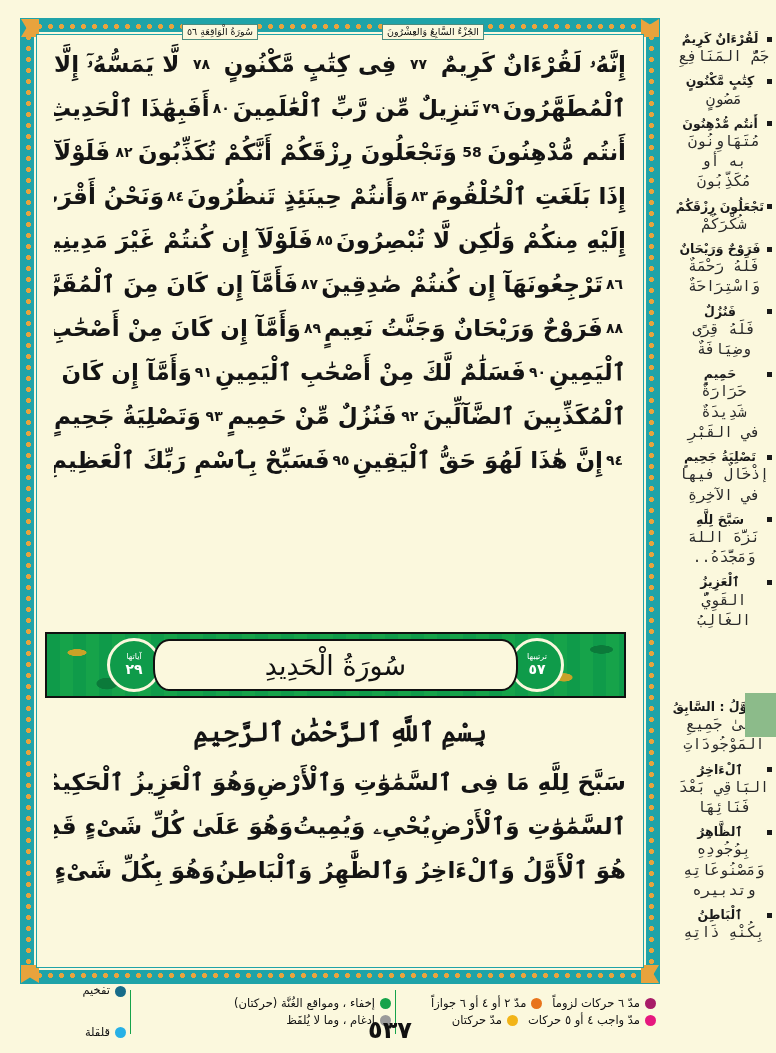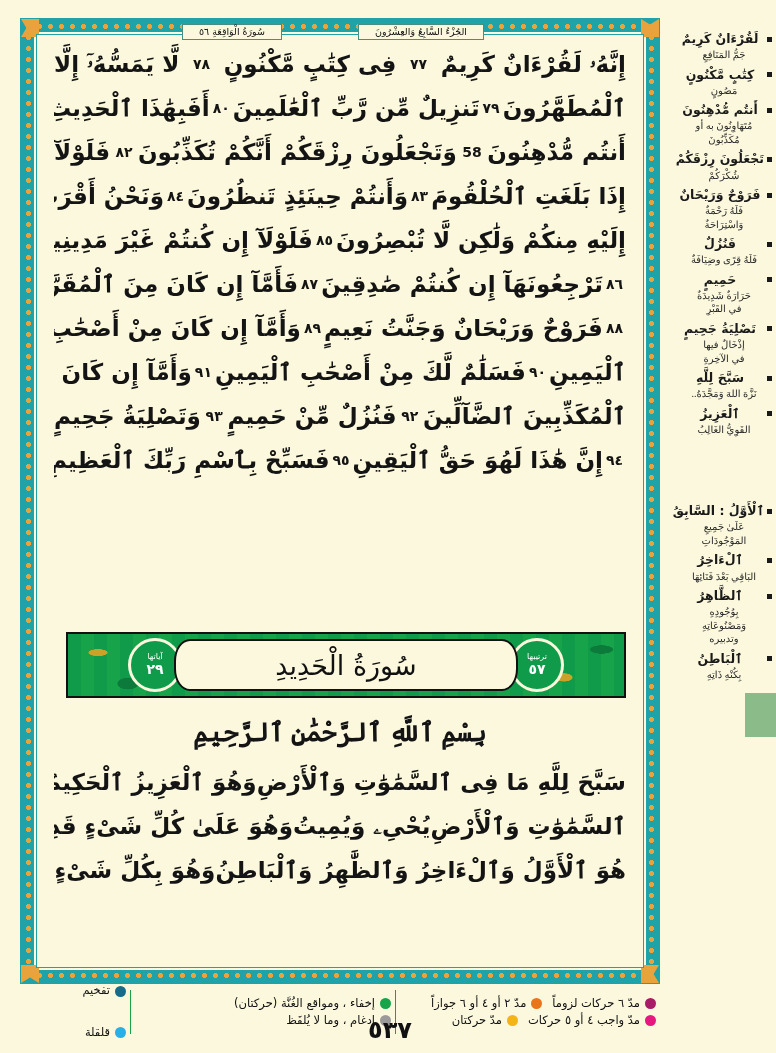--- a/index.html
+++ b/index.html
@@ -24,22 +24,22 @@
     font-family:"DejaVu Sans","Liberation Sans",sans-serif;
     font-size:12.5px;font-weight:bold;color:#1a1a1a;
     line-height:1.45;white-space:nowrap;
     display:flex;align-items:center;justify-content:flex-start;gap:3px;
   }
   .gl-bullet{
     width:5px;height:5px;background:#1a1a1a;flex:none;display:inline-block;
   }
   .gl-head span.t{flex:1;text-align:center;}
   .gl-def{
-    font-size:10px;color:#2a2a2a;line-height:1.35;
-    font-family:Liberation Serif, serif;
+    font-size:15px;color:#2a2a2a;line-height:1.35;
+    font-family:Liberation Mono, monospace;
   }
   .side-marker{
     position:absolute;right:0;width:31px;height:44px;background:#8cbb8a;
   }
 
   
   .frame{
     position:absolute;left:20px;top:18px;width:640px;height:966px;
     box-sizing:border-box;
   }
@@ -72,21 +72,21 @@
   }
   .corner.tl{left:1px;top:1px;transform:rotate(0deg);}
   .corner.tr{right:1px;top:1px;transform:rotate(90deg);}
   .corner.br{right:1px;bottom:1px;transform:rotate(180deg);}
   .corner.bl{left:1px;bottom:1px;transform:rotate(270deg);}
 
   
   .hdr-tab{
     position:absolute;top:6px;
     background:#fbf8dd;border:1px solid #4b8d7f;
-    padding:1px 16px;font-size:9.5px;color:#111;
+    padding:1px 4px;font-size:9.5px;color:#111;
     direction:rtl;white-space:nowrap;line-height:1.25;
     font-family:"DejaVu Sans","Liberation Sans",sans-serif;
     z-index:6;
   }
   .hdr-tab.surah{left:162px;}
   .hdr-tab.juz{right:176px;}
 
   
   .mushaf{
     position:absolute;left:34px;right:34px;top:24px;
@@ -111,21 +111,21 @@
     content:"";position:absolute;left:-3px;top:50%;
     transform:translateY(-50%);
     width:26px;height:20px;
     border:1.4px solid #141414;
     clip-path:polygon(18% 0,82% 0,100% 50%,82% 100%,18% 100%,0 50%);
     background:#fbf8dd;z-index:-1;
   }
 
   
   .surah-banner{
-    position:absolute;left:46px;right:34px;top:614px;height:66px;
+    position:absolute;left:25px;right:34px;top:614px;height:66px;
   }
   .sb-bg{
     position:absolute;inset:0;
     background:
       repeating-linear-gradient(90deg,#0f9b4a 0 13px,#16a34a 13px 26px),
       #0f9b4a;
     border:2px solid #111;
     overflow:hidden;
   }
   .sb-orn{

